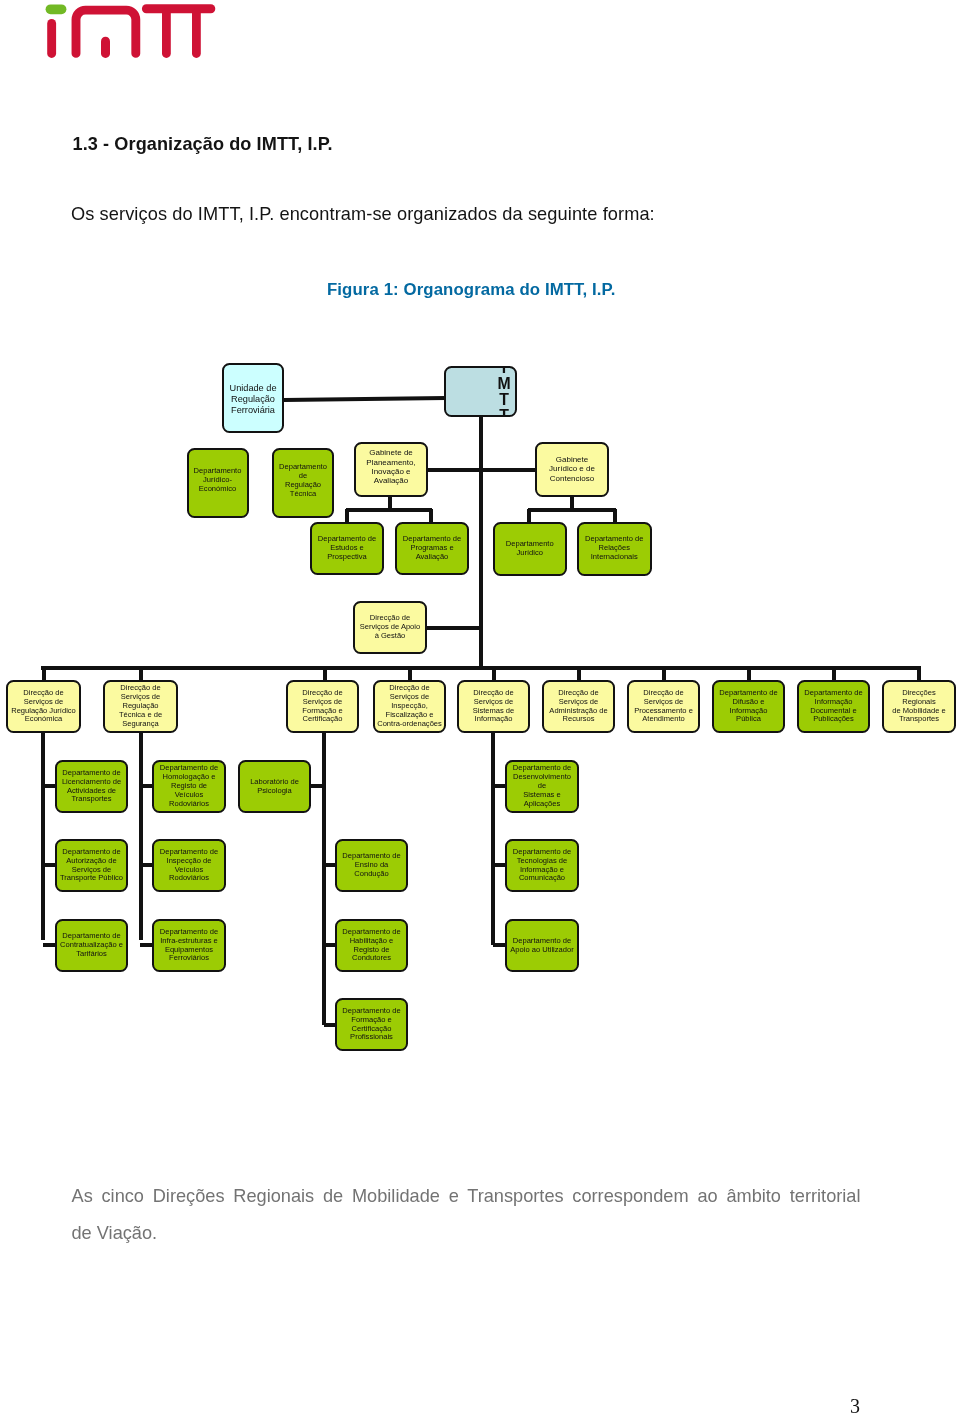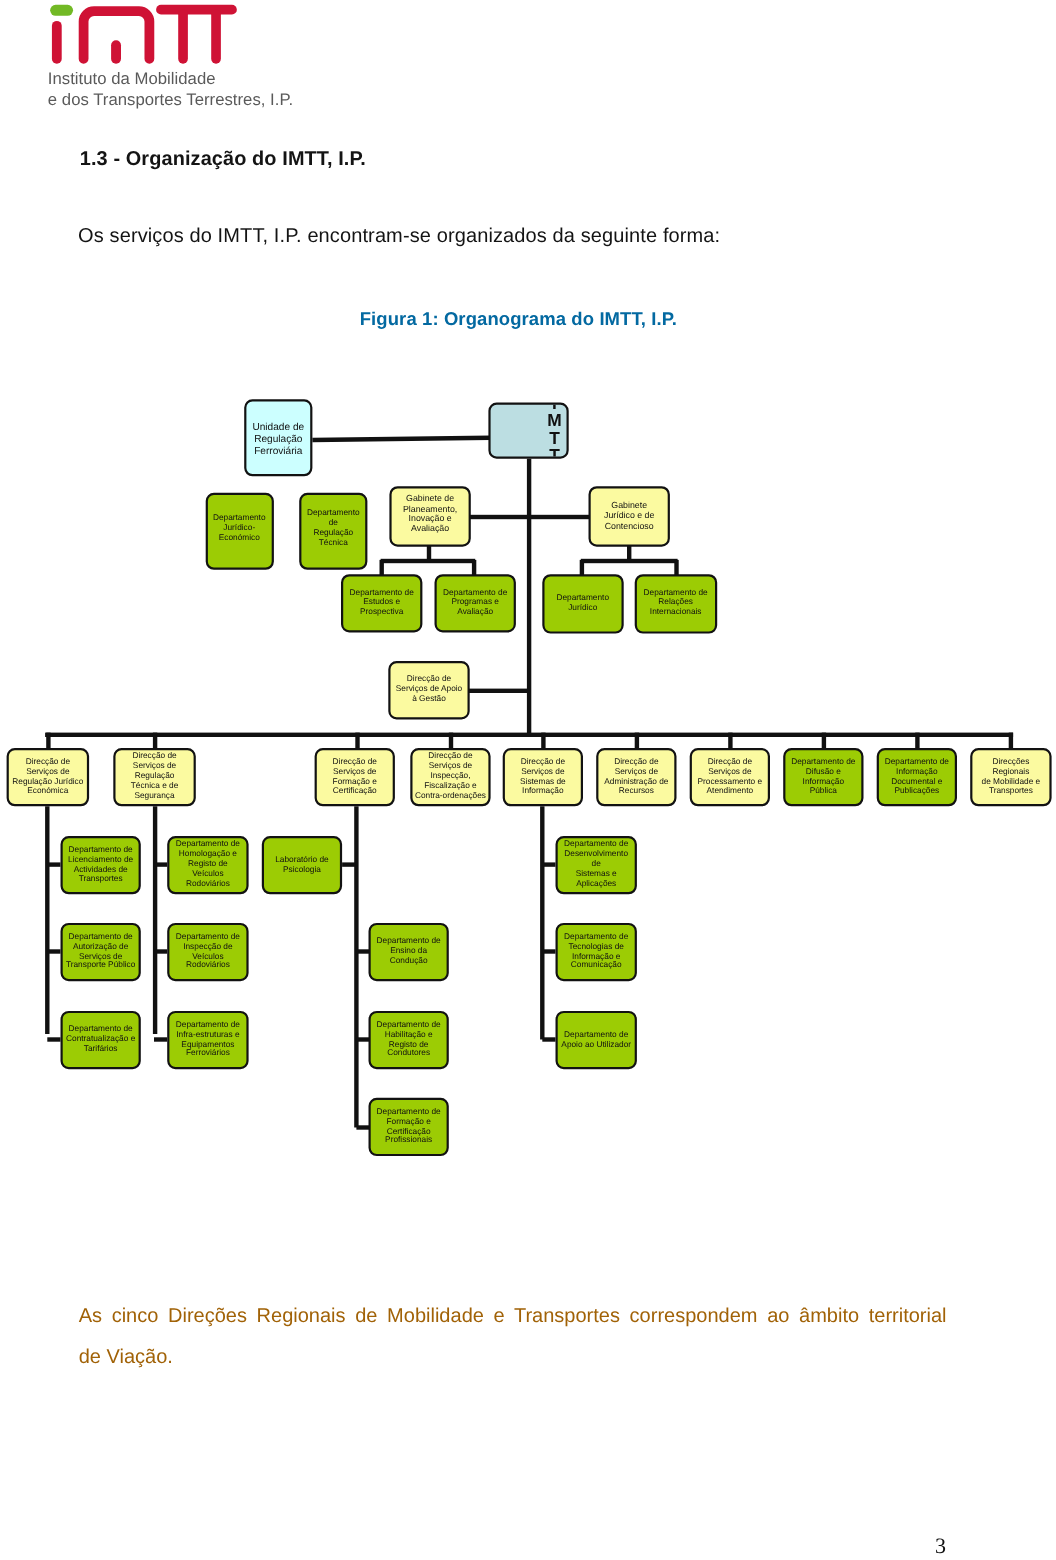--- a/index.html
+++ b/index.html
@@ -11,21 +11,21 @@
   #logo{position:absolute;left:38px;top:0px;width:300px;height:108px;}
   #logo svg{display:block;position:absolute;left:0;top:0;}
   .logo-tagline{position:absolute;left:5.5px;top:64.3px;font-size:15.2px;line-height:15.2px;color:#5a5a5a;
                 font-family:"Liberation Sans",sans-serif;letter-spacing:0.02px;white-space:nowrap;}
   .logo-tagline div{margin-bottom:3.1px;}
 
   
   .doc-heading{position:absolute;left:72.5px;top:134px;font-size:18.1px;font-weight:bold;color:#141414;letter-spacing:0.1px;}
   .doc-intro{position:absolute;left:71px;top:204px;font-size:18.2px;color:#141414;letter-spacing:0.1px;}
   .doc-figcap{position:absolute;left:327px;top:280px;font-size:16.8px;font-weight:bold;color:#0369a1;letter-spacing:0.1px;}
-  .doc-foot{position:absolute;left:71.5px;top:1178px;width:789px;font-size:18.2px;color:#a16207;line-height:37.2px;text-align:justify;}
+  .doc-foot{position:absolute;left:71.5px;top:1178px;width:789px;font-size:18.2px;color:#737373;line-height:37.2px;text-align:justify;}
   .doc-foot > div{display:block;}
   .doc-foot .jl{text-align:justify;text-align-last:justify;}
   .page-num{position:absolute;left:0;top:1395px;width:860px;text-align:right;font-size:20px;color:#111;font-family:"Liberation Serif",serif;}
 
   
   #chart{position:absolute;left:0;top:0;width:960px;height:1418px;}
   .node{position:absolute;box-sizing:border-box;border:2px solid #121212;border-radius:7.5px;
         display:flex;align-items:center;justify-content:center;text-align:center;
         font-family:"Liberation Sans",sans-serif;color:#111;overflow:hidden;z-index:4;}
   .node span{display:block;width:100%;padding:0 2px;}
@@ -45,24 +45,20 @@
       <g>
         <rect x="7.6" y="4.4" width="20.8" height="9.9" rx="4.95" fill="#72b925"></rect>
         <rect x="9.2" y="19.0" width="8.9" height="38.9" rx="4.45" fill="#cf1235"></rect>
         <path fill="none" stroke="#cf1235" stroke-width="8.9" stroke-linecap="round" d="M 38.0 53.4 L 38.0 19.6 A 9.5 9.5 0 0 1 47.5 10.1 L 88.3 10.1 A 9.5 9.5 0 0 1 97.8 19.6 L 97.8 53.4"></path>
         <rect x="63.0" y="36.7" width="9.0" height="21.2" rx="4.45" fill="#cf1235"></rect>
         <rect x="103.9" y="4.3" width="73.4" height="8.9" rx="4.45" fill="#cf1235"></rect>
         <rect x="124.0" y="8.6" width="8.8" height="49.3" rx="4.45" fill="#cf1235"></rect>
         <rect x="154.0" y="8.6" width="8.8" height="49.3" rx="4.45" fill="#cf1235"></rect>
       </g>
     </svg>
-    <div class="logo-tagline">
-      <div>Instituto da Mobilidade</div>
-      <div>e dos Transportes Terrestres, I.P.</div>
-    </div>
   </div>
 
   <div class="doc-heading">1.3 - Organização do IMTT, I.P.</div>
   <div class="doc-intro">Os serviços do IMTT, I.P. encontram-se organizados da seguinte forma:</div>
   <div class="doc-figcap">Figura 1: Organograma do IMTT, I.P.</div>
 
   <div id="chart">
       <div class="ln" style="left: 284px; top: 397px; width: 162px; height: 4px; transform: rotate(-0.72deg);"></div>
       <div class="ln" style="left: 479px; top: 417px; width: 4px; height: 250px;"></div>
       <div class="ln" style="left: 426px; top: 468px; width: 111px; height: 4px;"></div>

